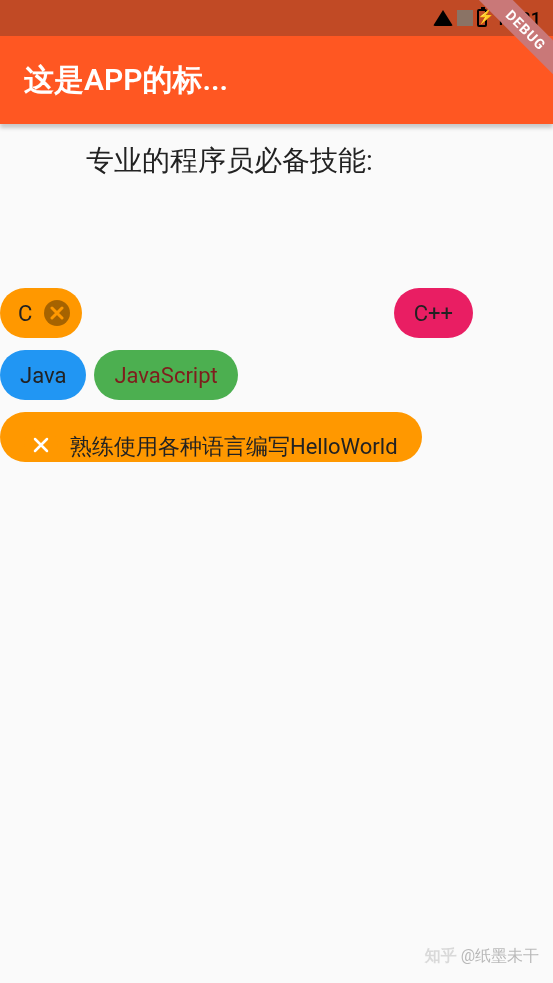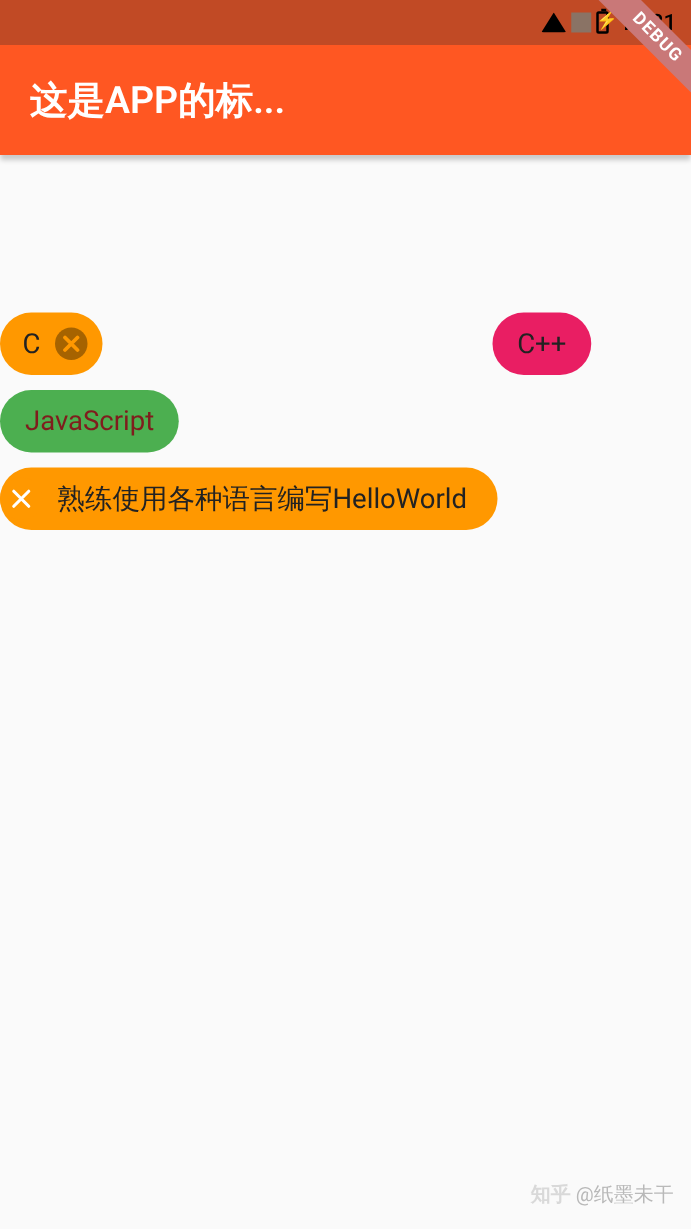--- a/index.html
+++ b/index.html
@@ -173,22 +173,23 @@
       background: rgba(0,0,0,0.35);
       margin-left: 12px;
       display: flex;
       align-items: center;
       justify-content: center;
       color: #ff9800;
       font-size: 18px;
       font-weight: bold;
     }
     .chip-long {
-      padding-left: 0;
+      padding-left: 24px;
       padding-right: 24px;
+      align-items: flex-end;
     }
     .chip-avatar {
       width: 34px;
       height: 34px;
       border-radius: 50%;
       background: #ff9800;
       margin-right: 12px;
       display: flex;
       align-items: center;
       justify-content: center;
@@ -224,38 +225,42 @@
   </div>
 </div>
 
 <div class="debug-banner">DEBUG</div>
 
 <div class="app-bar">
   <div class="app-title">这是APP的标...</div>
 </div>
 
 <div class="content">
+  <div class="heading">专业的程序员必备技能:</div>
 
   <div class="chips-area">
 
     <div class="chip-row spread">
       <div class="chip chip-orange chip-c">
         <span>C</span>
         <span class="chip-delete">
           <svg width="14" height="14" viewBox="0 0 14 14">
             <path d="M2 2 L12 12 M12 2 L2 12" stroke="#ff9800" stroke-width="3" stroke-linecap="round"></path>
           </svg>
         </span>
       </div>
       <div class="chip chip-pink">
         <span>C++</span>
       </div>
     </div>
 
     <div class="chip-row">
+      <div class="chip chip-blue">
+        <span>Java</span>
+      </div>
       <div class="chip chip-green">
         <span>JavaScript</span>
       </div>
     </div>
 
     <div class="chip-row">
       <div class="chip chip-orange chip-long">
         <span class="chip-avatar">
           <svg width="18" height="18" viewBox="0 0 18 18">
             <path d="M3 3 L15 15 M15 3 L3 15" stroke="#fff" stroke-width="2.5" stroke-linecap="round"></path>

